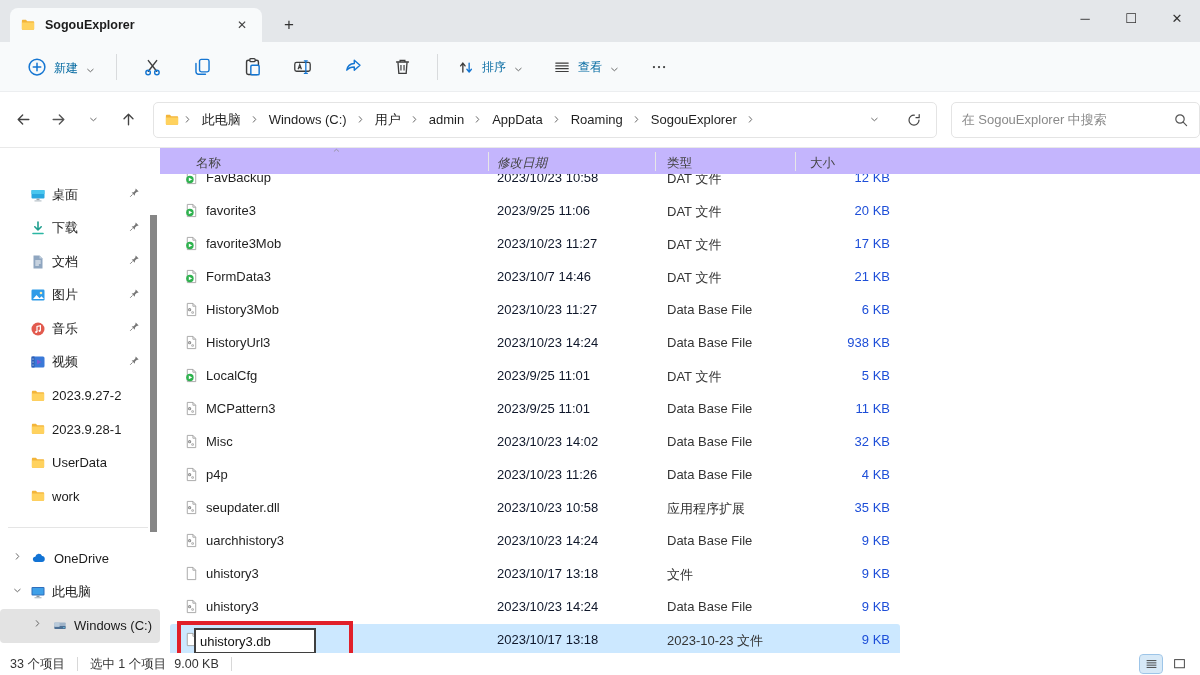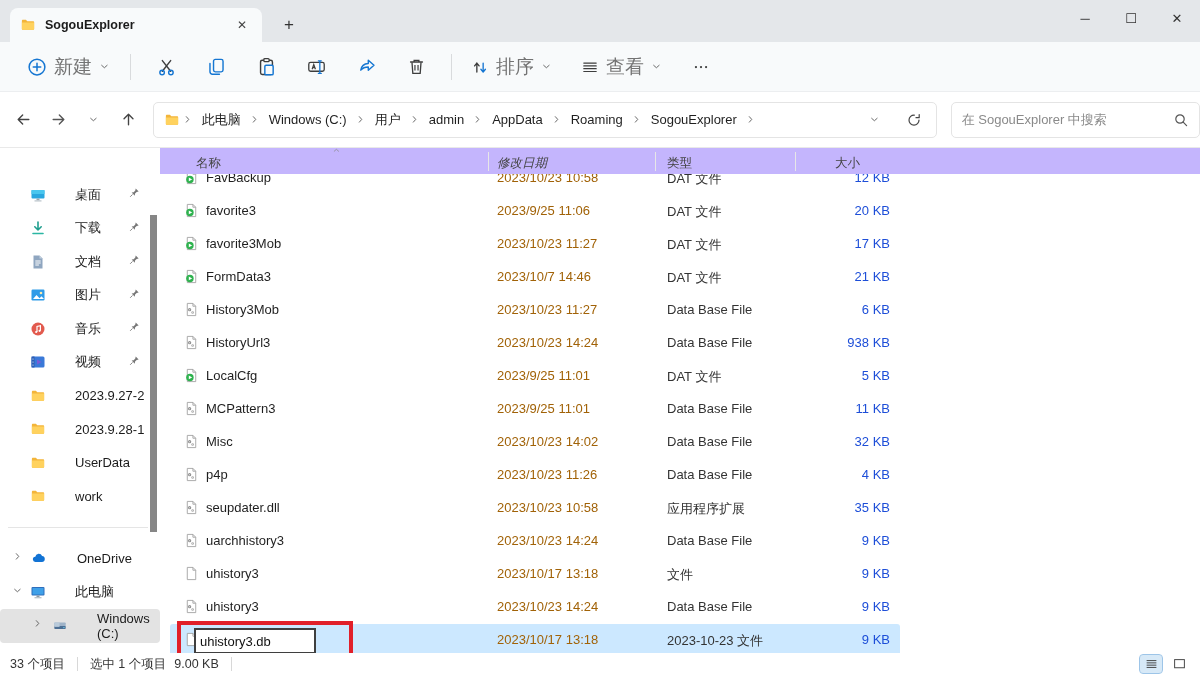--- a/index.html
+++ b/index.html
@@ -11,21 +11,21 @@
   .titlebar { position:absolute; top:0; left:0; right:0; height:42px; background:#e4e7ea; display:flex; align-items:flex-end; }
   .tab { position:relative; margin-left:10px; width:252px; height:34px; background:#f8fafb; border-radius:8px 8px 0 0; display:flex; align-items:center; padding:0 10px; gap:9px; }
   .tab-title { font-weight:600; font-size:12.5px; color:#1b1b1b; flex:1; }
   .tab-close { width:20px; height:20px; display:flex; align-items:center; justify-content:center; color:#444; font-size:12px; border-radius:4px; cursor:pointer; }
   .newtab-btn { width:30px; height:28px; margin-left:12px; margin-bottom:3px; display:flex; align-items:center; justify-content:center; font-size:17px; color:#333; border-radius:5px; cursor:pointer; }
   .win-controls { position:absolute; top:0; right:0; height:36px; display:flex; }
   .win-btn { width:46px; height:36px; display:flex; align-items:center; justify-content:center; color:#333; font-size:13px; cursor:pointer; }
 
   
   .toolbar { position:absolute; top:42px; left:0; right:0; height:50px; background:#f8fafb; display:flex; align-items:center; padding-left:18px; border-bottom:1px solid #eceef0; }
-  .tb-btn { display:flex; align-items:center; gap:7px; padding:6px 9px; border-radius:5px; cursor:pointer; color:#737373; font-size:19px; }
+  .tb-btn { display:flex; align-items:flex-end; gap:7px; padding:6px 9px; border-radius:5px; cursor:pointer; color:#0369a1; font-size:12px; }
   .tb-icon { width:30px; height:30px; display:flex; align-items:center; justify-content:center; border-radius:5px; cursor:pointer; margin:0 10px; }
   .tb-sep { width:1px; height:26px; background:#d9dbdd; margin:0 10px; }
   .chev { display:inline-flex; }
 
   
   .navbar { position:absolute; top:92px; left:0; right:0; height:56px; background:#fff; border-bottom:1px solid #e9e9e9; display:flex; align-items:center; }
   .nav-btn { width:32px; height:32px; display:flex; align-items:center; justify-content:center; border-radius:5px; cursor:pointer; margin-left:3px; }
   .nav-btn:first-child { margin-left:8px; }
   .addressbox { margin-left:8px; width:786px; height:36px; border:1px solid #e4e4e4; border-radius:5px; background:#fff; display:flex; align-items:center; padding:0 6px 0 10px; }
   .crumbs { display:flex; align-items:center; flex:1; gap:2px; overflow:hidden; white-space:nowrap; }
@@ -34,44 +34,44 @@
   .addr-right { display:flex; align-items:center; gap:4px; }
   .searchbox { margin-left:14px; width:250px; height:36px; border:1px solid #e4e4e4; border-radius:5px; display:flex; align-items:center; padding:0 10px; gap:8px; }
   .searchbox input { border:none; outline:none; flex:1; font-size:13px; color:#333; font-family:inherit; background:transparent; }
   .searchbox input::placeholder { color:#8a8a8a; }
 
   
   .content { position:absolute; top:148px; left:0; right:0; bottom:22px; display:flex; }
 
   
   .sidebar { position:relative; width:160px; flex:none; padding-top:30px; }
-  .sb-item { position:relative; height:33.5px; display:flex; align-items:center; padding-left:30px; gap:29px; cursor:pointer; border-radius:4px; }
+  .sb-item { position:relative; height:33.5px; display:flex; align-items:center; padding-left:30px; gap:6px; cursor:pointer; border-radius:4px; }
   .sb-item .lbl { flex:1; color:#1b1b1b; }
   .sb-pin { position:absolute; right:18px; top:9px; }
   .sb-divider { height:1px; background:#e5e5e5; margin:14px 12px 14px 8px; }
   .sb-item.tree { padding-left:30px; }
   .sb-item .exp { position:absolute; left:12px; top:9px; }
   .sb-item.child { padding-left:52px; }
   .sb-item.selected { background:#e3e3e3; }
   .sb-scroll-thumb { position:absolute; right:3px; top:67px; width:7px; height:317px; background:#868686; border-radius:0; }
 
   
   .main { position:relative; flex:1; overflow:hidden; }
   .list-header { position:absolute; top:0; left:0; right:0; height:26px; background:#c4b5fd; z-index:3; }
   .hdr-cell { position:absolute; top:7px; font-size:12.5px; color:#444; cursor:pointer; }
-  .hdr-name { left:36px; } .hdr-date { left:337px;font-style:italic; } .hdr-type { left:507px; } .hdr-size { left:650px;margin-left:25px; }
+  .hdr-name { left:36px; } .hdr-date { left:337px;font-style:italic; } .hdr-type { left:507px; } .hdr-size { left:650px; }
   .hdr-sep { position:absolute; top:4px; width:1px; height:19px; background:#e7e7e7; }
   .hdr-sort { position:absolute; top:-2px; left:172px; }
   .rows { position:absolute; top:26px; left:0; right:0; bottom:0; margin-top:-12px; z-index:1; }
   .frow { position:relative; width:730px; height:33px; margin-left:10px; border-radius:3px; cursor:default; }
   .frow.selected { background:#cce8ff; }
   .fcell { position:absolute; top:8px; font-size:13px; color:#1f1f1f; white-space:nowrap; }
   .fc-icon { left:14px; top:8px; }
   .fc-name { left:36px; }
-  .fc-date { left:327px; color:#a16207; }
+  .fc-date { left:327px; color:#0f172a; }
   .fc-type { left:497px; color:#333; }
   .fc-size { right:10px; text-align:right; color:#1d4ed8; }
   .rename-wrap { position:absolute; left:24px; top:4px; width:122px; height:26px; background:#fff; border:2px solid #3f3f3f; display:flex; align-items:center; }
   .rename-wrap input { width:100%; border:none; outline:none; font-size:13px; font-family:inherit; padding:0 4px; color:#111; background:transparent; }
   .red-annotation { position:absolute; left:7px; top:-3px; width:176px; height:39px; border:4px solid #e1202a; z-index:5; pointer-events:none; }
 
   
   .statusbar { position:absolute; left:0; right:0; bottom:0; height:22px; background:#fff; display:flex; align-items:center; padding:0 10px; font-size:12.5px; color:#333; }
   .sb-sep2 { width:1px; height:14px; background:#d8d8d8; margin:0 12px; }
   .status-right { margin-left:auto; display:flex; align-items:center; gap:6px; }

